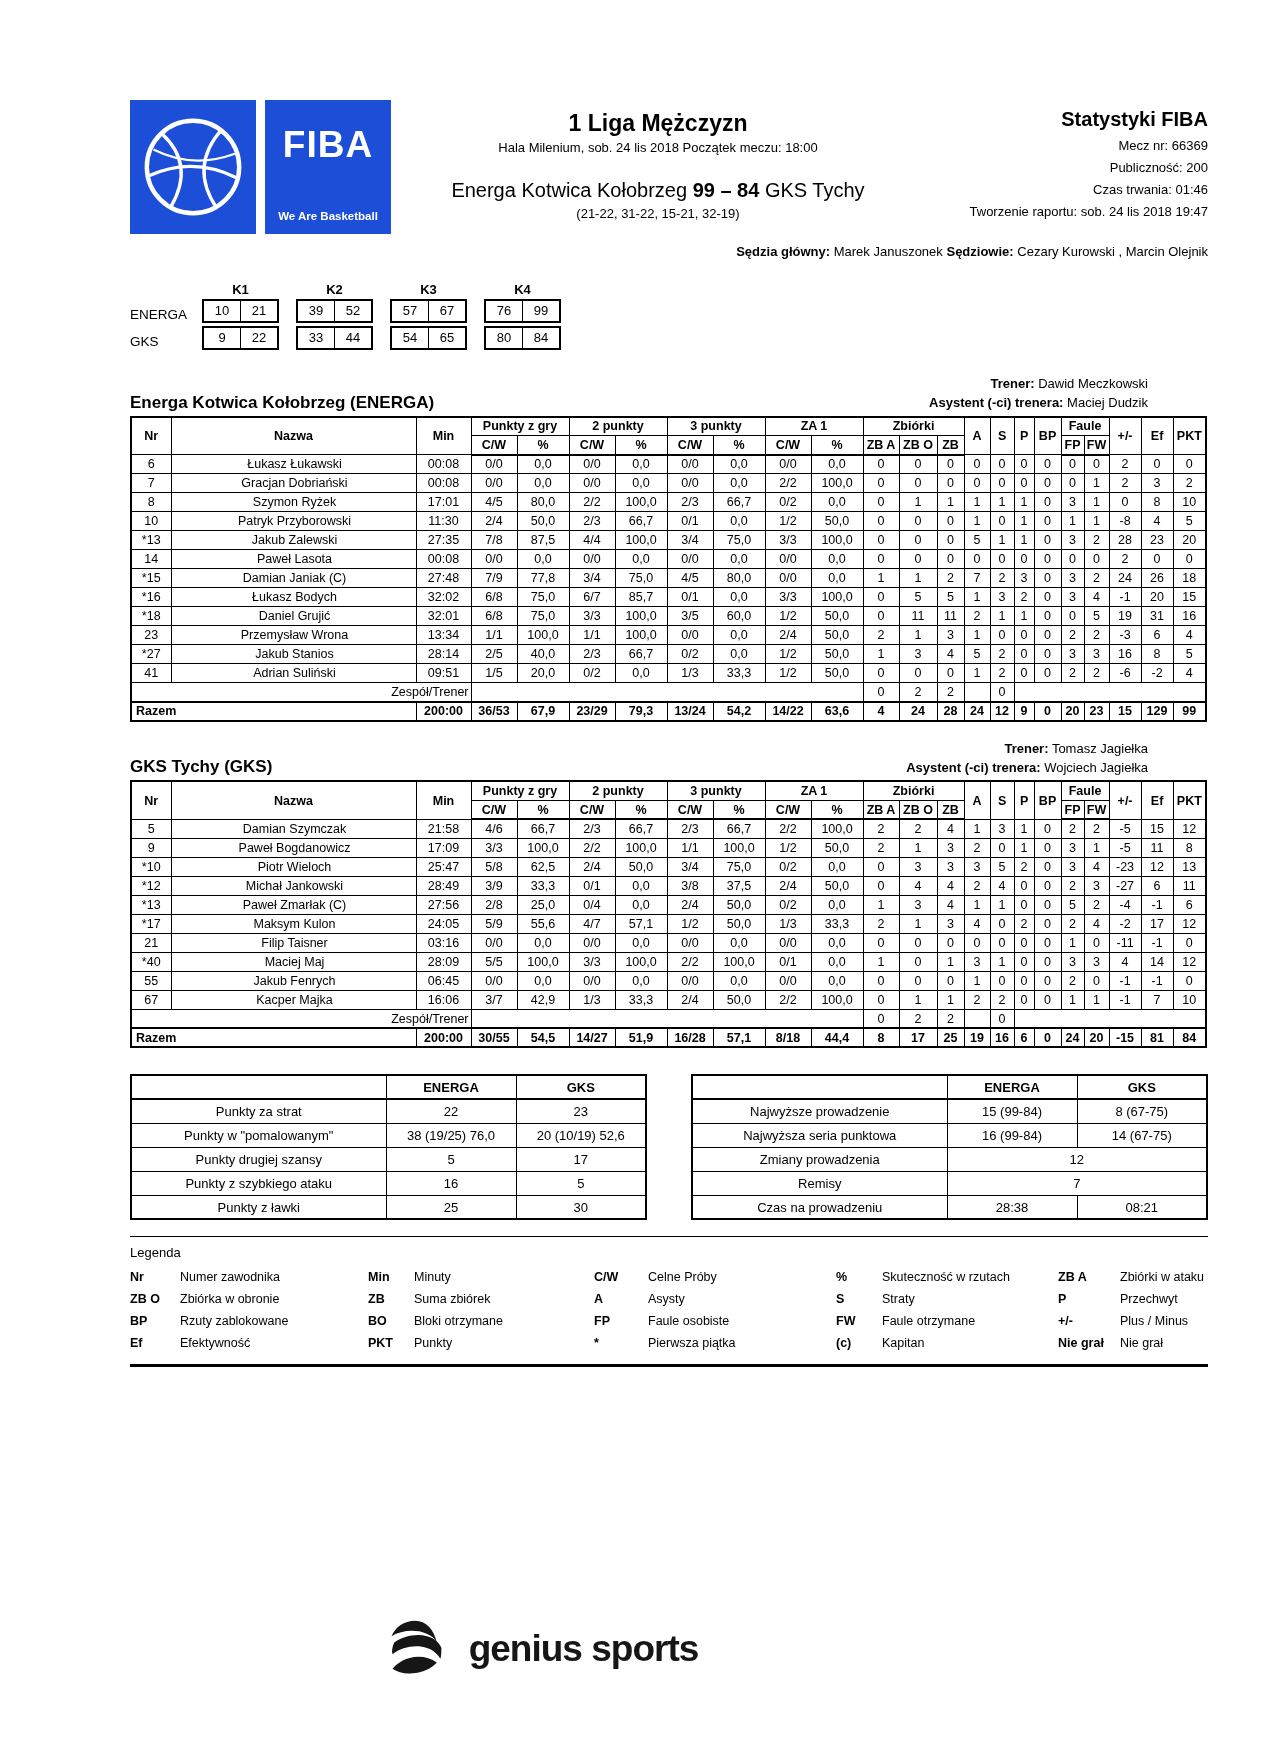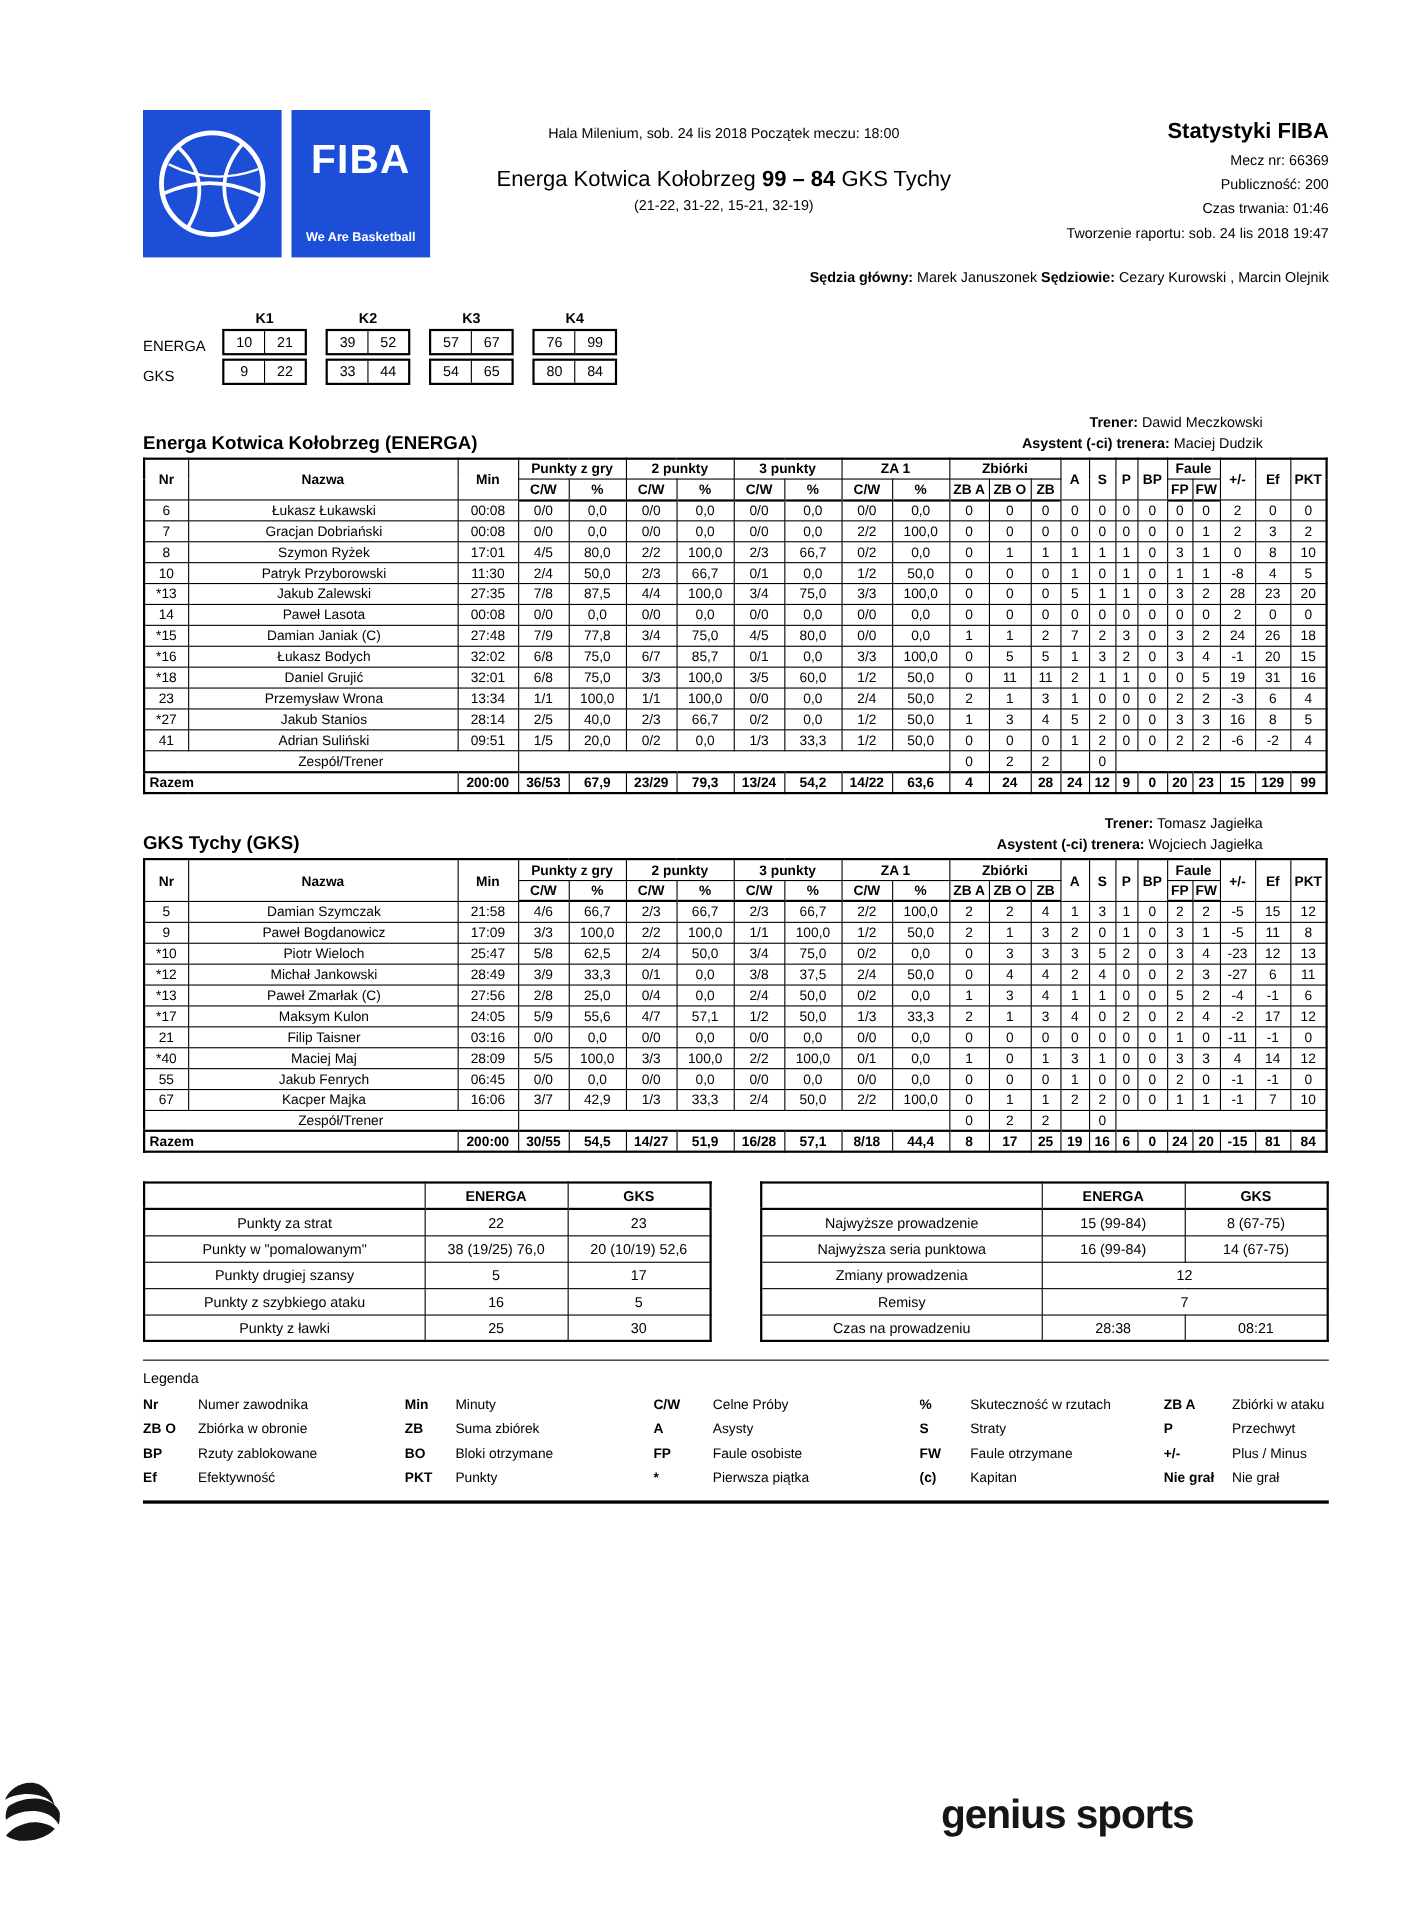--- a/index.html
+++ b/index.html
@@ -49,37 +49,37 @@
   table.stats { border-collapse:collapse; table-layout:fixed; width:1075px; margin-top:3px; border:2px solid #000; }
   table.stats th, table.stats td {
     border:1px solid #000; padding:1px 2px; text-align:center; height:19px;
     font-size:12.5px; overflow:hidden; white-space:nowrap; box-sizing:border-box;
   }
   table.stats thead th { font-weight:bold; }
   table.stats thead tr:last-child th { border-bottom:2px solid #000; }
   table.stats td.name { text-align:center; padding-left:4px; }
   table.stats tr.totals td { font-weight:bold; border-top:2px solid #000; }
   table.stats tr.totals td:first-child { text-align:left; padding-left:4px; }
-  table.stats td.tlabel { text-align:center; padding-left:19px; }
+  table.stats td.tlabel { text-align:right; padding-left:19px; }
 
   
   .summary-row { display:flex; gap:44px; margin-top:26px; }
   table.sum { border-collapse:collapse; border:2px solid #000; table-layout:fixed; }
   table.sum th, table.sum td { border:1px solid #000; height:24px; text-align:center; font-size:13px; padding:0 4px; box-sizing:border-box; }
   table.sum thead th { font-weight:bold; border-bottom:2px solid #000; }
 
   
   .divider-thin { border-top:1.5px solid #000; margin-top:16px; }
   .legend-title { font-size:13px; margin-top:8px; }
   .legend-grid { display:grid; grid-template-columns:50px 188px 46px 180px 54px 188px 46px 176px 62px auto; row-gap:8px; font-size:12.5px; margin-top:10px; }
   .legend-abbr { font-weight:bold; }
   .divider-thick { border-top:3px solid #000; margin-top:14px; }
 
   
-  .footer { position:absolute; top:1618px; left:0; width:1085px; display:flex; justify-content:space-between; align-items:center; gap:24px; }
+  .footer { position:absolute; top:1618px; left:0; width:1085px; display:flex; justify-content:center; align-items:center; gap:24px; }
   .genius-word { font-size:37px; font-weight:bold; letter-spacing:-1px; color:#161616; }
 </style>
 </head>
 <body>
 
 <div class="page">
 
   <div class="header-row">
     <div class="logos">
       <div class="logo-box ball-box">
@@ -90,20 +90,21 @@
           <path d="M10 58 Q 50 40 90 60" fill="none" stroke="#fff" stroke-width="3"></path>
           <path d="M14 34 Q 50 52 88 38" fill="none" stroke="#fff" stroke-width="2"></path>
         </svg>
       </div>
       <div class="logo-box fiba-box">
         <div class="fiba-word">FIBA</div>
         <div class="fiba-tag">We Are Basketball</div>
       </div>
     </div>
     <div class="center-block">
+      <div class="league-title">1 Liga Mężczyzn</div>
       <div class="venue-line">Hala Milenium, sob. 24 lis 2018 Początek meczu: 18:00</div>
       <div class="match-line">
         <span>Energa Kotwica Kołobrzeg</span>
         <span class="b">99 – 84</span>
         <span>GKS Tychy</span>
       </div>
       <div class="partials">(21-22, 31-22, 15-21, 32-19)</div>
     </div>
     <div class="right-block">
       <div class="report-title">Statystyki FIBA</div>

